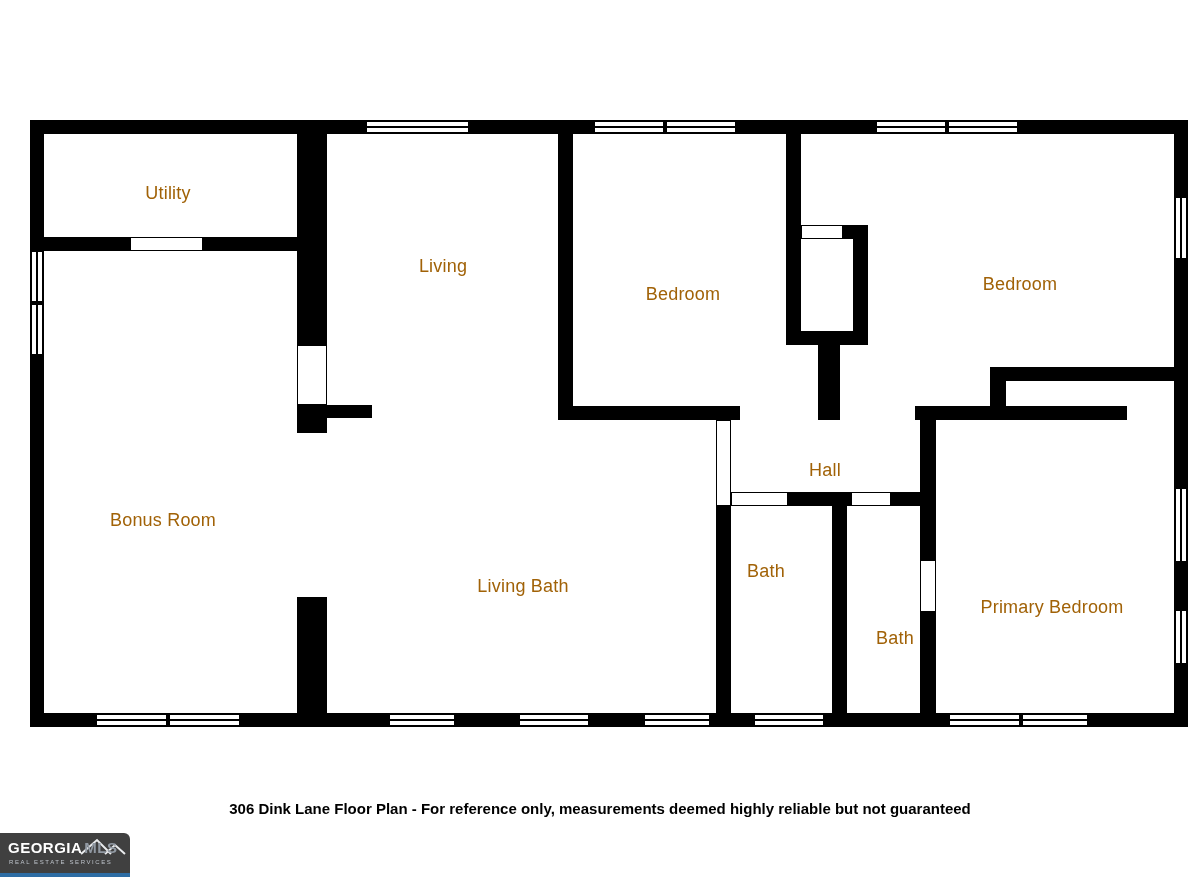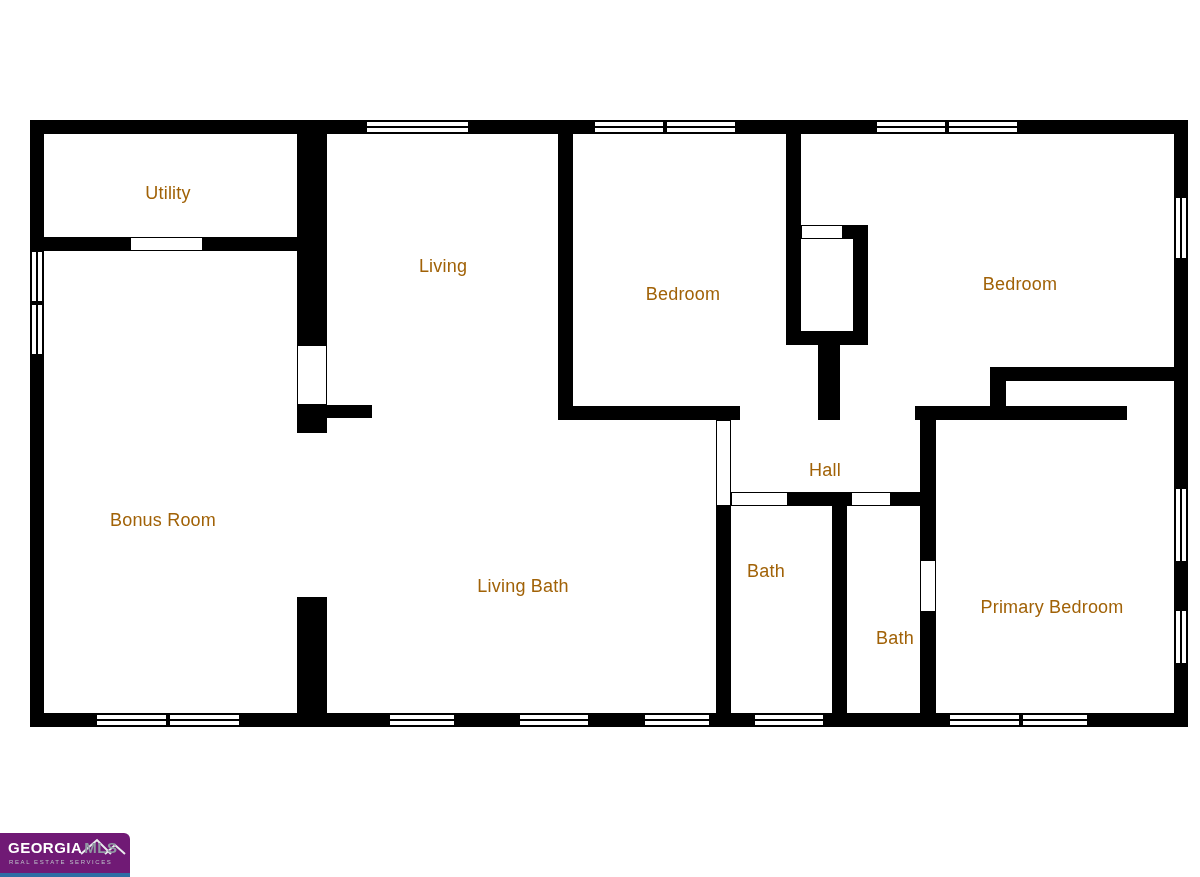--- a/index.html
+++ b/index.html
@@ -9,21 +9,21 @@
   .wall{position:absolute;background:#000000;}
   .win-h{position:absolute;height:14px;background:#ffffff;border:2px solid #000;box-sizing:border-box;}
   .win-h::after{content:"";position:absolute;left:-1px;right:-1px;top:50%;height:2px;margin-top:-1px;background:#000;}
   .win-v{position:absolute;width:14px;background:#ffffff;border:2px solid #000;box-sizing:border-box;}
   .win-v::after{content:"";position:absolute;top:-1px;bottom:-1px;left:50%;width:2px;margin-left:-1px;background:#000;}
   .door{position:absolute;background:#ffffff;border:1.5px solid #000;box-sizing:border-box;}
   .room-label{position:absolute;transform:translate(-50%,-50%);font-size:18px;color:#a16207;
               white-space:nowrap;letter-spacing:0.2px;}
   .caption{position:absolute;left:0;top:800px;width:1200px;text-align:center;
            font-size:15px;font-weight:bold;color:#000000;}
-  .logo{position:absolute;left:0;top:833px;width:130px;height:44px;background:#701a75;
+  .logo{position:absolute;left:0;top:833px;width:130px;height:44px;background:#404040;
         border-radius:0 6px 0 0;overflow:hidden;}
   .logo-row{position:absolute;left:8px;top:6px;display:flex;align-items:baseline;}
   .logo-georgia{color:#ffffff;font-weight:bold;font-size:15px;letter-spacing:0.5px;}
   .logo-mls{color:#9199a3;font-weight:bold;font-size:15px;letter-spacing:0.5px;margin-left:2px;
             position:relative;z-index:2;}
   .logo-mountain{position:absolute;right:3px;top:4px;z-index:1;}
   .logo-tagline{position:absolute;left:9px;top:26px;color:#bcc2c9;font-size:6px;letter-spacing:1.6px;}
   .logo-bar{position:absolute;left:0;bottom:0;width:100%;height:4px;background:#2e6da4;}
 </style>
 </head>
@@ -91,20 +91,21 @@
   <span class="room-label" style="left:443px;top:266px;">Living</span>
   <span class="room-label" style="left:683px;top:294px;">Bedroom</span>
   <span class="room-label" style="left:1020px;top:284px;">Bedroom</span>
   <span class="room-label" style="left:163px;top:474px;margin-top:46px;">Bonus Room</span>
   <span class="room-label" style="left:825px;top:470px;">Hall</span>
   <span class="room-label" style="left:523px;top:586px;">Living Bath</span>
   <span class="room-label" style="left:766px;top:571px;">Bath</span>
   <span class="room-label" style="left:895px;top:638px;">Bath</span>
   <span class="room-label" style="left:1052px;top:587px;margin-top:20px;">Primary Bedroom</span>
 
+  <div class="caption">306 Dink Lane Floor Plan - For reference only, measurements deemed highly reliable but not guaranteed</div>
 
   <div class="logo">
     <svg class="logo-mountain" width="48" height="18" viewBox="0 0 48 18">
       <path d="M2 17 L18 3 L32 17" fill="none" stroke="#e8eaec" stroke-width="2"></path>
       <path d="M26 17 L36 8 L46 17" fill="none" stroke="#e8eaec" stroke-width="2"></path>
     </svg>
     <div class="logo-row">
       <span class="logo-georgia">GEORGIA</span>
       <span class="logo-mls">MLS</span>
     </div>

